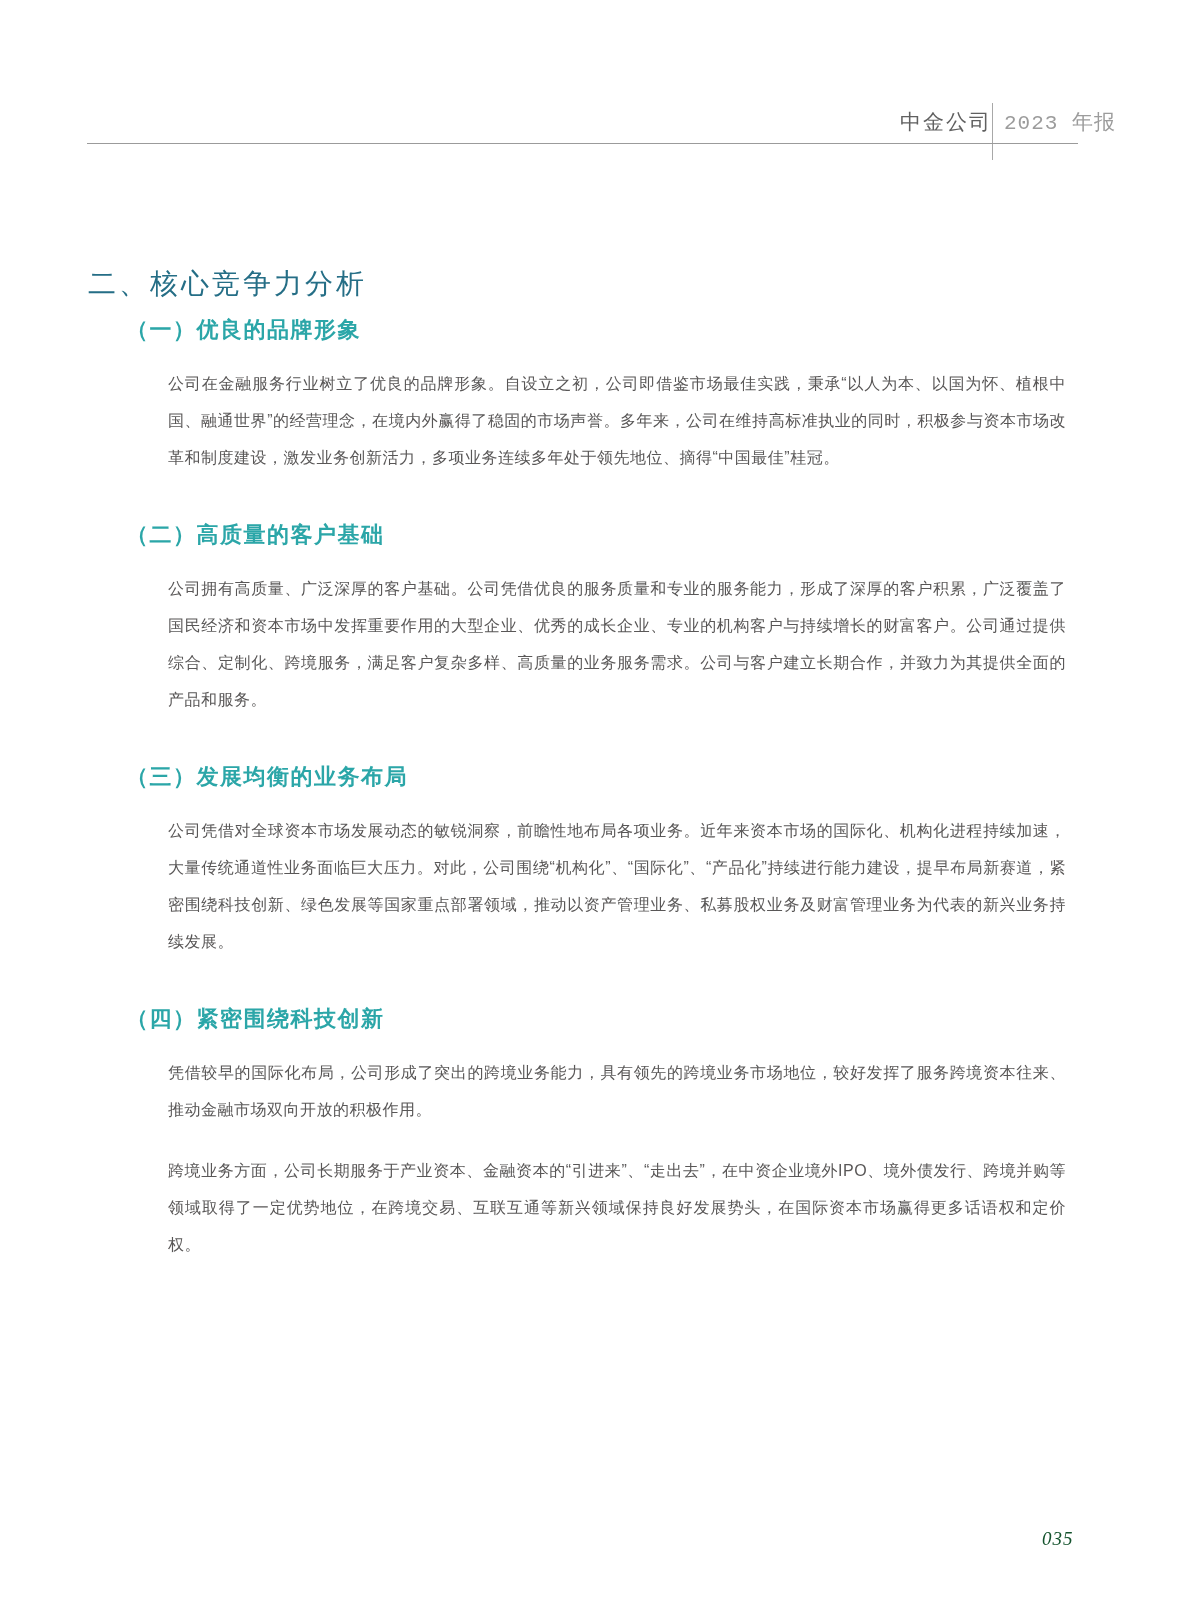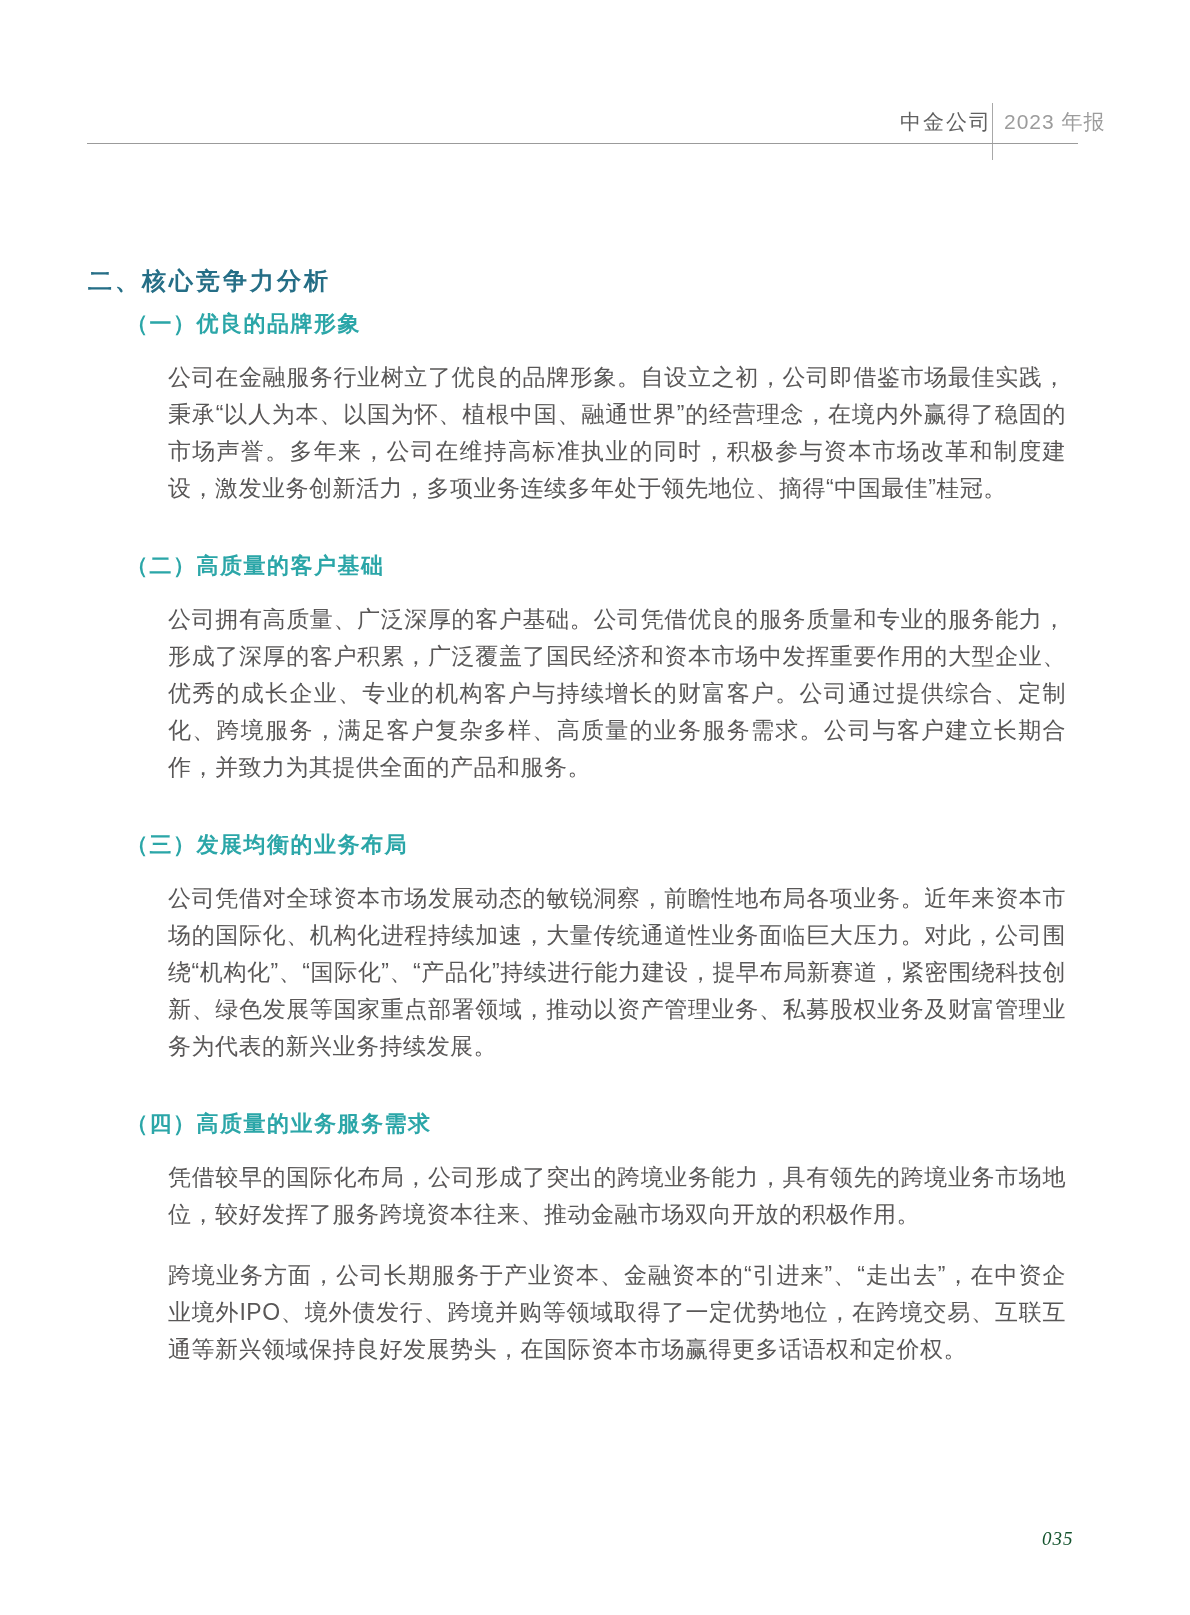--- a/index.html
+++ b/index.html
@@ -30,21 +30,21 @@
     top: 103px;
     left: 992px;
     width: 1px;
     height: 57px;
     background: #a8a8a8;
   }
   .header-report {
     position: absolute;
     top: 108px;
     left: 1004px;
-    font-family: Liberation Sans, sans-serif;
+    font-family: Liberation Mono, monospace;
     font-size: 21px;
     color: #9c9c9c;
     letter-spacing: 1px;
     white-space: nowrap;
   }
   .header-rule {
     position: absolute;
     top: 143px;
     left: 87px;
     width: 991px;
@@ -54,37 +54,37 @@
 
   
   .content {
     position: absolute;
     top: 265px;
     left: 88px;
     width: 978px;
   }
   .doc-title {
     margin: 0;
-    font-size: 24px;
-    font-weight: bold;
+    font-size: 28px;
+    font-weight: normal;
     color: #256e86;
     letter-spacing: 3px;
   }
   .section h2 {
     margin: 44px 0 20px 38px;
     font-size: 22px;
     font-weight: bold;
     color: #2ba6a8;
     letter-spacing: 1.5px;
   }
   .section:first-of-type h2 { margin-top: 12px; }
   .section p {
     margin: 0 0 24px 80px;
     width: 898px;
-    font-size: 23px;
+    font-size: 16px;
     line-height: 37px;
     color: #595757;
     text-align: justify;
     text-justify: inter-ideograph;
     letter-spacing: 0.5px;
   }
   .section p:last-child { margin-bottom: 0; }
 
   
   .page-number {
@@ -120,21 +120,21 @@
       <h2>（二）高质量的客户基础</h2>
       <p>公司拥有高质量、广泛深厚的客户基础。公司凭借优良的服务质量和专业的服务能力，形成了深厚的客户积累，广泛覆盖了国民经济和资本市场中发挥重要作用的大型企业、优秀的成长企业、专业的机构客户与持续增长的财富客户。公司通过提供综合、定制化、跨境服务，满足客户复杂多样、高质量的业务服务需求。公司与客户建立长期合作，并致力为其提供全面的产品和服务。</p>
     </div>
 
     <div class="section">
       <h2>（三）发展均衡的业务布局</h2>
       <p>公司凭借对全球资本市场发展动态的敏锐洞察，前瞻性地布局各项业务。近年来资本市场的国际化、机构化进程持续加速，大量传统通道性业务面临巨大压力。对此，公司围绕“机构化”、“国际化”、“产品化”持续进行能力建设，提早布局新赛道，紧密围绕科技创新、绿色发展等国家重点部署领域，推动以资产管理业务、私募股权业务及财富管理业务为代表的新兴业务持续发展。</p>
     </div>
 
     <div class="section">
-      <h2>（四）高质量的业务服务需求</h2>
+      <h2>（四）紧密围绕科技创新</h2>
       <p>凭借较早的国际化布局，公司形成了突出的跨境业务能力，具有领先的跨境业务市场地位，较好发挥了服务跨境资本往来、推动金融市场双向开放的积极作用。</p>
       <p>跨境业务方面，公司长期服务于产业资本、金融资本的“引进来”、“走出去”，在中资企业境外IPO、境外债发行、跨境并购等领域取得了一定优势地位，在跨境交易、互联互通等新兴领域保持良好发展势头，在国际资本市场赢得更多话语权和定价权。</p>
     </div>
   </div>
 
   <div class="page-number">035</div>
 
 </div>
 
 </body></html>

